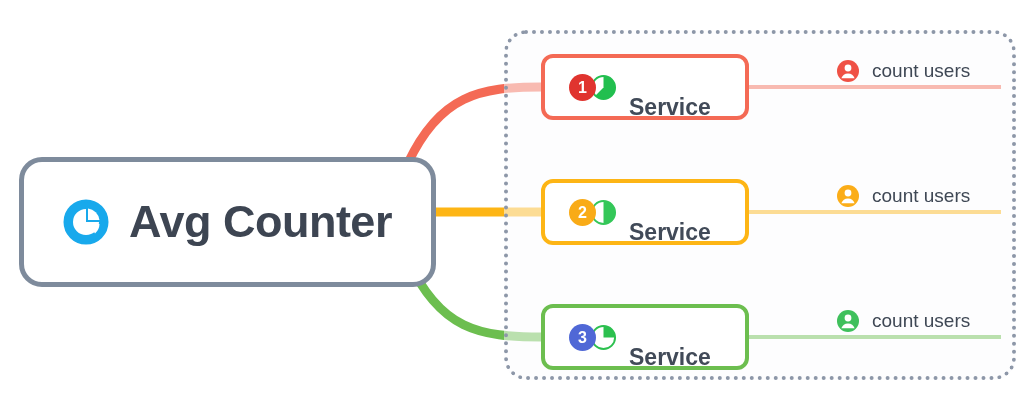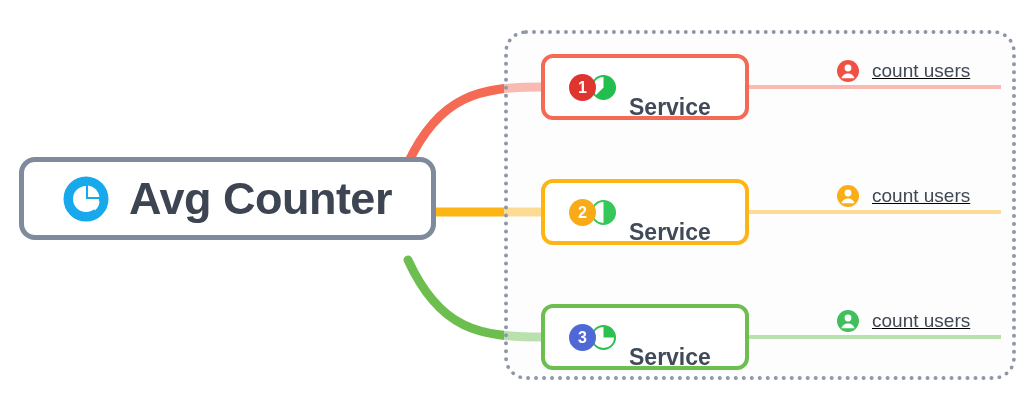--- a/index.html
+++ b/index.html
@@ -24,25 +24,25 @@
     width: 1024px;
     height: 403px;
   }
 
   
   .root-node {
     position: absolute;
     left: 19px;
     top: 157px;
     width: 417px;
-    height: 83px;
+    height: 130px;
     box-sizing: border-box;
     background: #ffffff;
     border: 5px solid #7e8b9c;
-    border-radius: 16px;
+    border-radius: 23px;
     display: flex;
     align-items: center;
     justify-content: center;
     gap: 20px;
     z-index: 5;
   }
   .root-label {
     font-size: 45px;
     font-weight: bold;
     color: #3d4552;
@@ -123,21 +123,20 @@
   }
 
   
   .leaf {
     position: absolute;
     left: 836px;
     display: flex;
     align-items: center;
     gap: 12px;
     z-index: 6;
-    text-decoration: underline;
   }
   .leaf.l1 { top: 59px; }
   .leaf.l2 { top: 184px; }
   .leaf.l3 { top: 309px; }
   .leaf-text {
     font-size: 19px;
     color: #3f4855;
     white-space: nowrap;
   }
   .user-icon { width: 24px; height: 24px; flex: none; }

